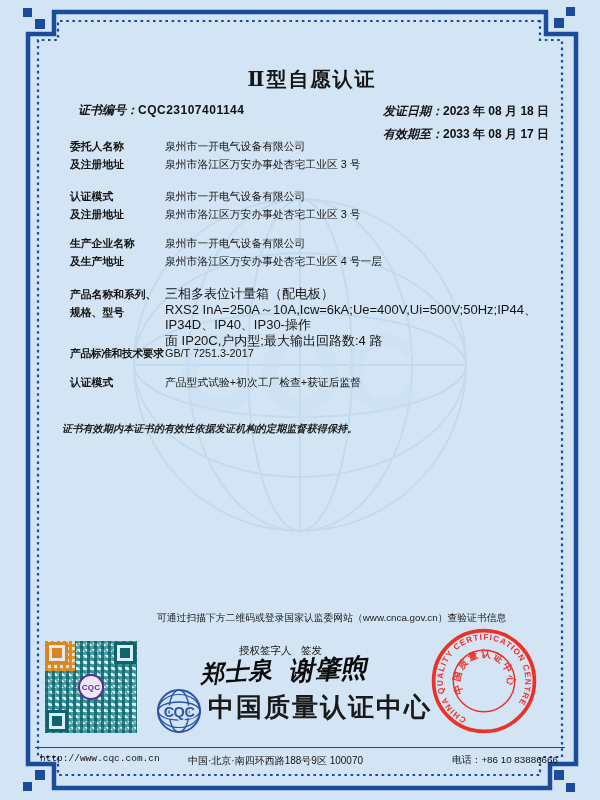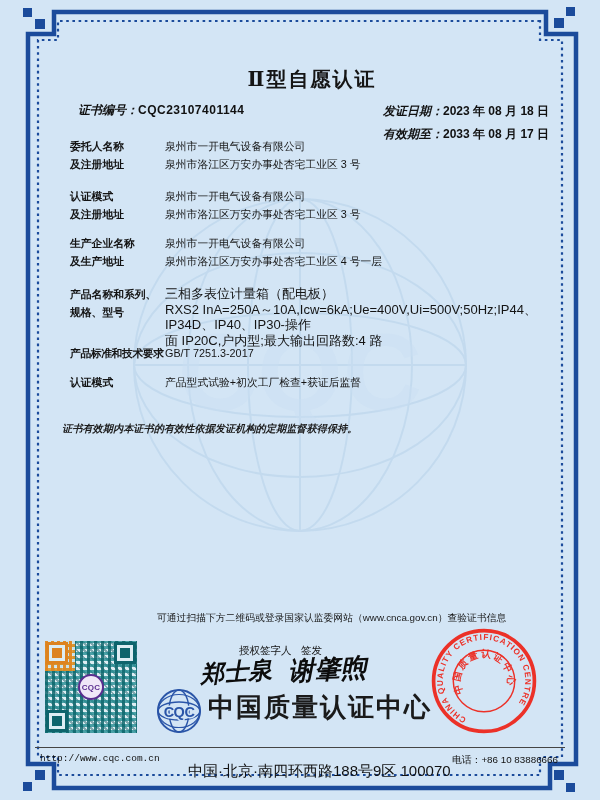--- a/index.html
+++ b/index.html
@@ -44,21 +44,21 @@
   .siglab{font-size:10.5px;color:#151515;}
   .signature{font-family:"Liberation Serif","DejaVu Serif",serif;font-style:italic;font-weight:bold;
              color:#0c0c0c;white-space:nowrap;}
   .sig1{left:200px;top:656px;font-size:24px;transform:rotate(-4deg);}
   .sig2{left:288px;top:652px;font-size:26px;transform:rotate(-3deg);}
   
   .orgname{left:208px;top:690px;font-size:26px;font-weight:600;letter-spacing:2px;color:#1a1a1a;}
   
   .footline{left:35px;top:747px;width:530px;border-top:1.2px solid #444;}
   .site{left:40px;top:753px;font-size:9.5px;font-family:"Liberation Mono","DejaVu Sans Mono",monospace;color:#111;text-align:center;}
-  .addr{left:188px;top:754px;font-size:15px;color:#111;margin-top:8px;}
+  .addr{left:188px;top:754px;font-size:10px;color:#111;}
   .phone{left:452px;top:754px;font-size:9.8px;color:#111;}
 </style>
 </head>
 <body>
 
 <div class="page">
 
   <svg class="abs" style="left:120px;top:185px;opacity:.55;" width="360" height="360" viewBox="0 0 360 360">
     <g fill="none" stroke="#b7d2ea" stroke-width="2">
       <circle cx="180" cy="180" r="166"></circle>

